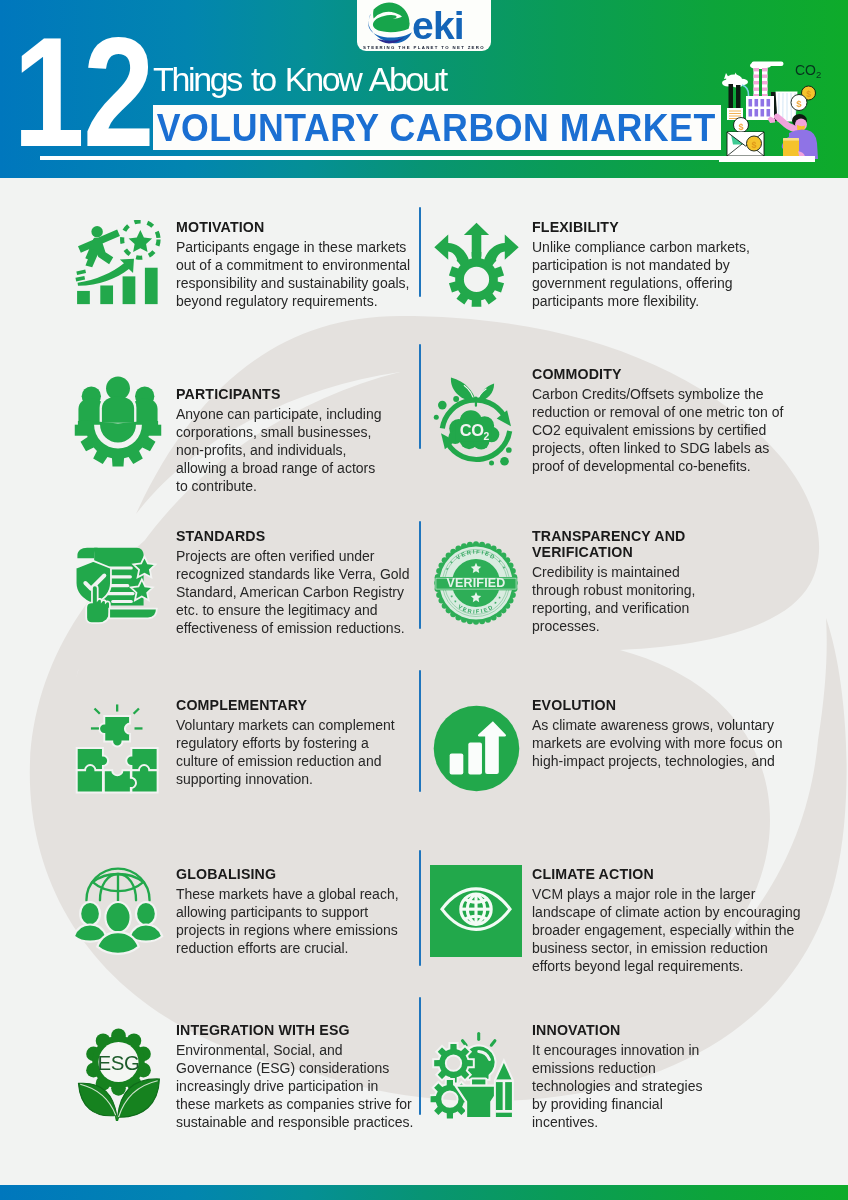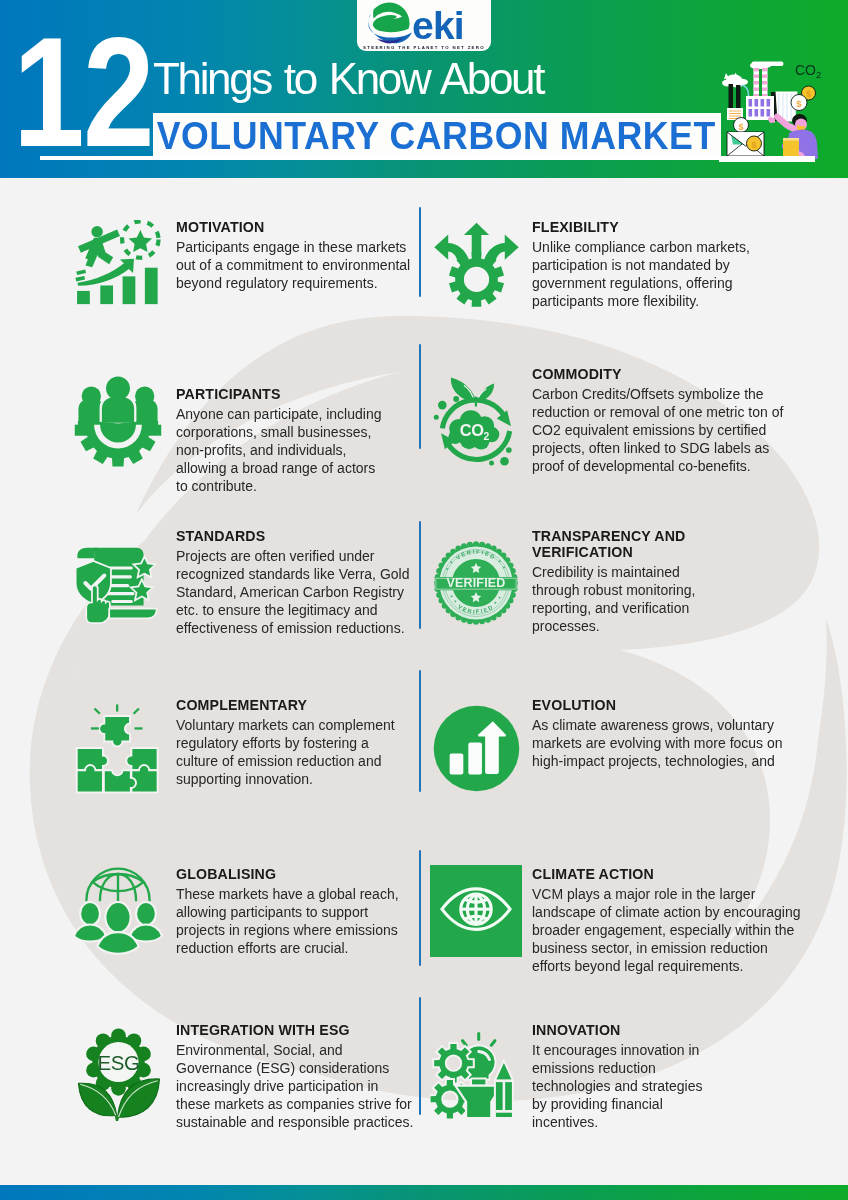--- a/index.html
+++ b/index.html
@@ -10,24 +10,24 @@
   
   .header { position:absolute; left:0; top:0; width:848px; height:178px;
             background:linear-gradient(90deg,#0077bd 0%,#0285b0 22%,#058f96 36%,#089473 50%,#0a9c56 66%,#0da43a 84%,#0eab2a 100%);
             overflow:hidden; }
   .logo-card { position:absolute; left:357px; top:-10px; width:134px; height:61px;
                background:#fdfefb; border-radius:0 0 9px 9px; }
   .logo-inner { position:absolute; left:0; top:10px; width:134px; height:51px; }
   .hdr-num { position:absolute; left:13px; top:14px; font-size:156px; line-height:156px;
              font-weight:700; color:#fff; letter-spacing:-2px; font-family:"Liberation Sans",sans-serif;
              display:inline-block; transform:scaleX(0.825); transform-origin:left center; }
-  .hdr-sub { position:absolute; left:153px; top:61px; font-size:44px; line-height:36px;
+  .hdr-sub { position:absolute; left:153px; top:61px; font-size:34px; line-height:36px;
              color:#fff; font-weight:400; letter-spacing:-2.35px; word-spacing:3px; }
   .hdr-titlebox { position:absolute; left:153px; top:105px; width:568px; height:45px;
-             background:#fdfdfb; display:flex; align-items:center;margin-top:8px; }
+             background:#fdfdfb; display:flex; align-items:center; }
   .hdr-title { font-size:39px; font-weight:700; color:#1b6fd2; letter-spacing:0.6px;
              padding-left:4px; white-space:nowrap; display:inline-block;
              transform:scaleX(0.915); transform-origin:left center; }
   .hdr-rule { position:absolute; left:40px; top:156px; width:775px; height:4px; background:#fff; }
 
   
   .bg-svg { position:absolute; left:0; top:178px; width:848px; height:1014px; }
 
   
   .grid { position:absolute; left:0; top:178px; width:848px; height:1000px; }
@@ -248,20 +248,21 @@
  </g>
 </svg>
         </div>
     <div class="txt" style="left:176px;top:219px;width:240px;">
       <div class="c-title">
             <span class="ln">MOTIVATION</span>
           </div>
       <div class="c-body">
             <span class="ln">Participants engage in these markets</span>
             <span class="ln">out of a commitment to environmental</span>
+            <span class="ln">responsibility and sustainability goals,</span>
             <span class="ln">beyond regulatory requirements.</span>
           </div>
     </div>
   </div>
   <div class="cell" style="left:0;top:0;">
     <div class="icon-wrap" style="left:428px;top:217px;width:96px;height:96px;display:flex;align-items:center;justify-content:center;">
           <svg viewBox="0 0 100 100" width="87" height="87">
  <g fill="#22a84b">
 
   <path d="M50 1 l14.5 14 h-9 v25 h-11 v-25 h-9 z"></path>

